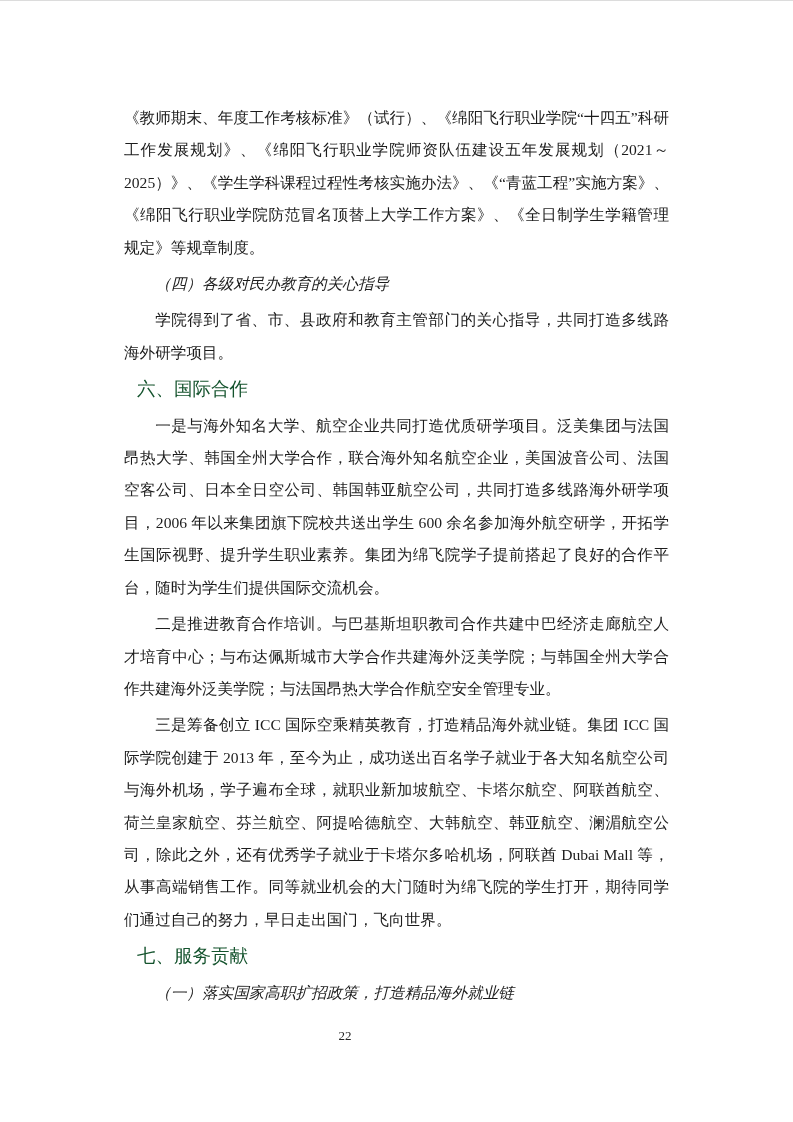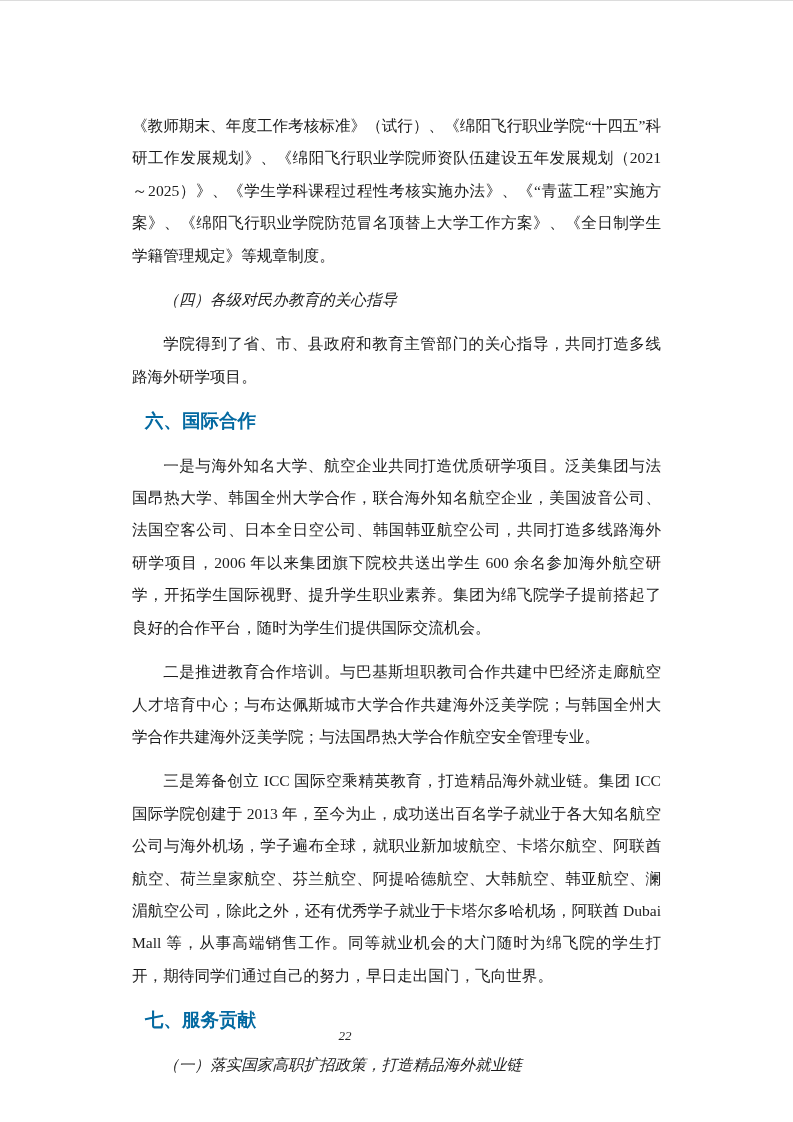--- a/index.html
+++ b/index.html
@@ -17,21 +17,21 @@
     box-sizing: border-box;
   }
   .page-body {
     position: absolute;
     left: 120px;
     top: 97px;
     width: 553px;
     color: #1c1c1c;
   }
   .page-body p {
-    margin: 12px;
+    margin: 4px;
     padding: 0;
   }
   .body-para {
     font-family: "Liberation Serif", "DejaVu Serif", serif;
     font-size: 15.6px;
     line-height: 32.4px;
     text-align: justify;
     text-justify: inter-character;
     text-indent: 2em;
   }
@@ -40,37 +40,36 @@
   }
   .kai-para {
     font-family: "Liberation Serif", "DejaVu Serif", serif;
     font-style: italic;
     font-size: 15.6px;
     line-height: 32.4px;
     text-indent: 2em;
   }
   .section-heading {
     font-family: "Liberation Sans", "DejaVu Sans", sans-serif;
-    font-weight: 700;
+    font-weight: 400;
     font-size: 18.5px;
     line-height: 32.4px;
     text-indent: 13px;
-    color: #0369a1;
+    color: #14532d;
   }
   .page-number {
     position: absolute;
     left: 0;
     top: 1026px;
     width: 690px;
     text-align: center;
     font-family: "Liberation Serif", "DejaVu Serif", serif;
     font-size: 13px;
     line-height: 18px;
     color: #222222;
-    font-style: italic;
   }
 </style>
 </head>
 <body>
 
 <div class="page">
   <div class="page-body">
     <p class="body-para no-indent">《教师期末、年度工作考核标准》（试行）、《绵阳飞行职业学院“十四五”科研工作发展规划》、《绵阳飞行职业学院师资队伍建设五年发展规划（2021～2025）》、《学生学科课程过程性考核实施办法》、《“青蓝工程”实施方案》、《绵阳飞行职业学院防范冒名顶替上大学工作方案》、《全日制学生学籍管理规定》等规章制度。</p>
     <p class="kai-para">（四）各级对民办教育的关心指导</p>
     <p class="body-para">学院得到了省、市、县政府和教育主管部门的关心指导，共同打造多线路海外研学项目。</p>

